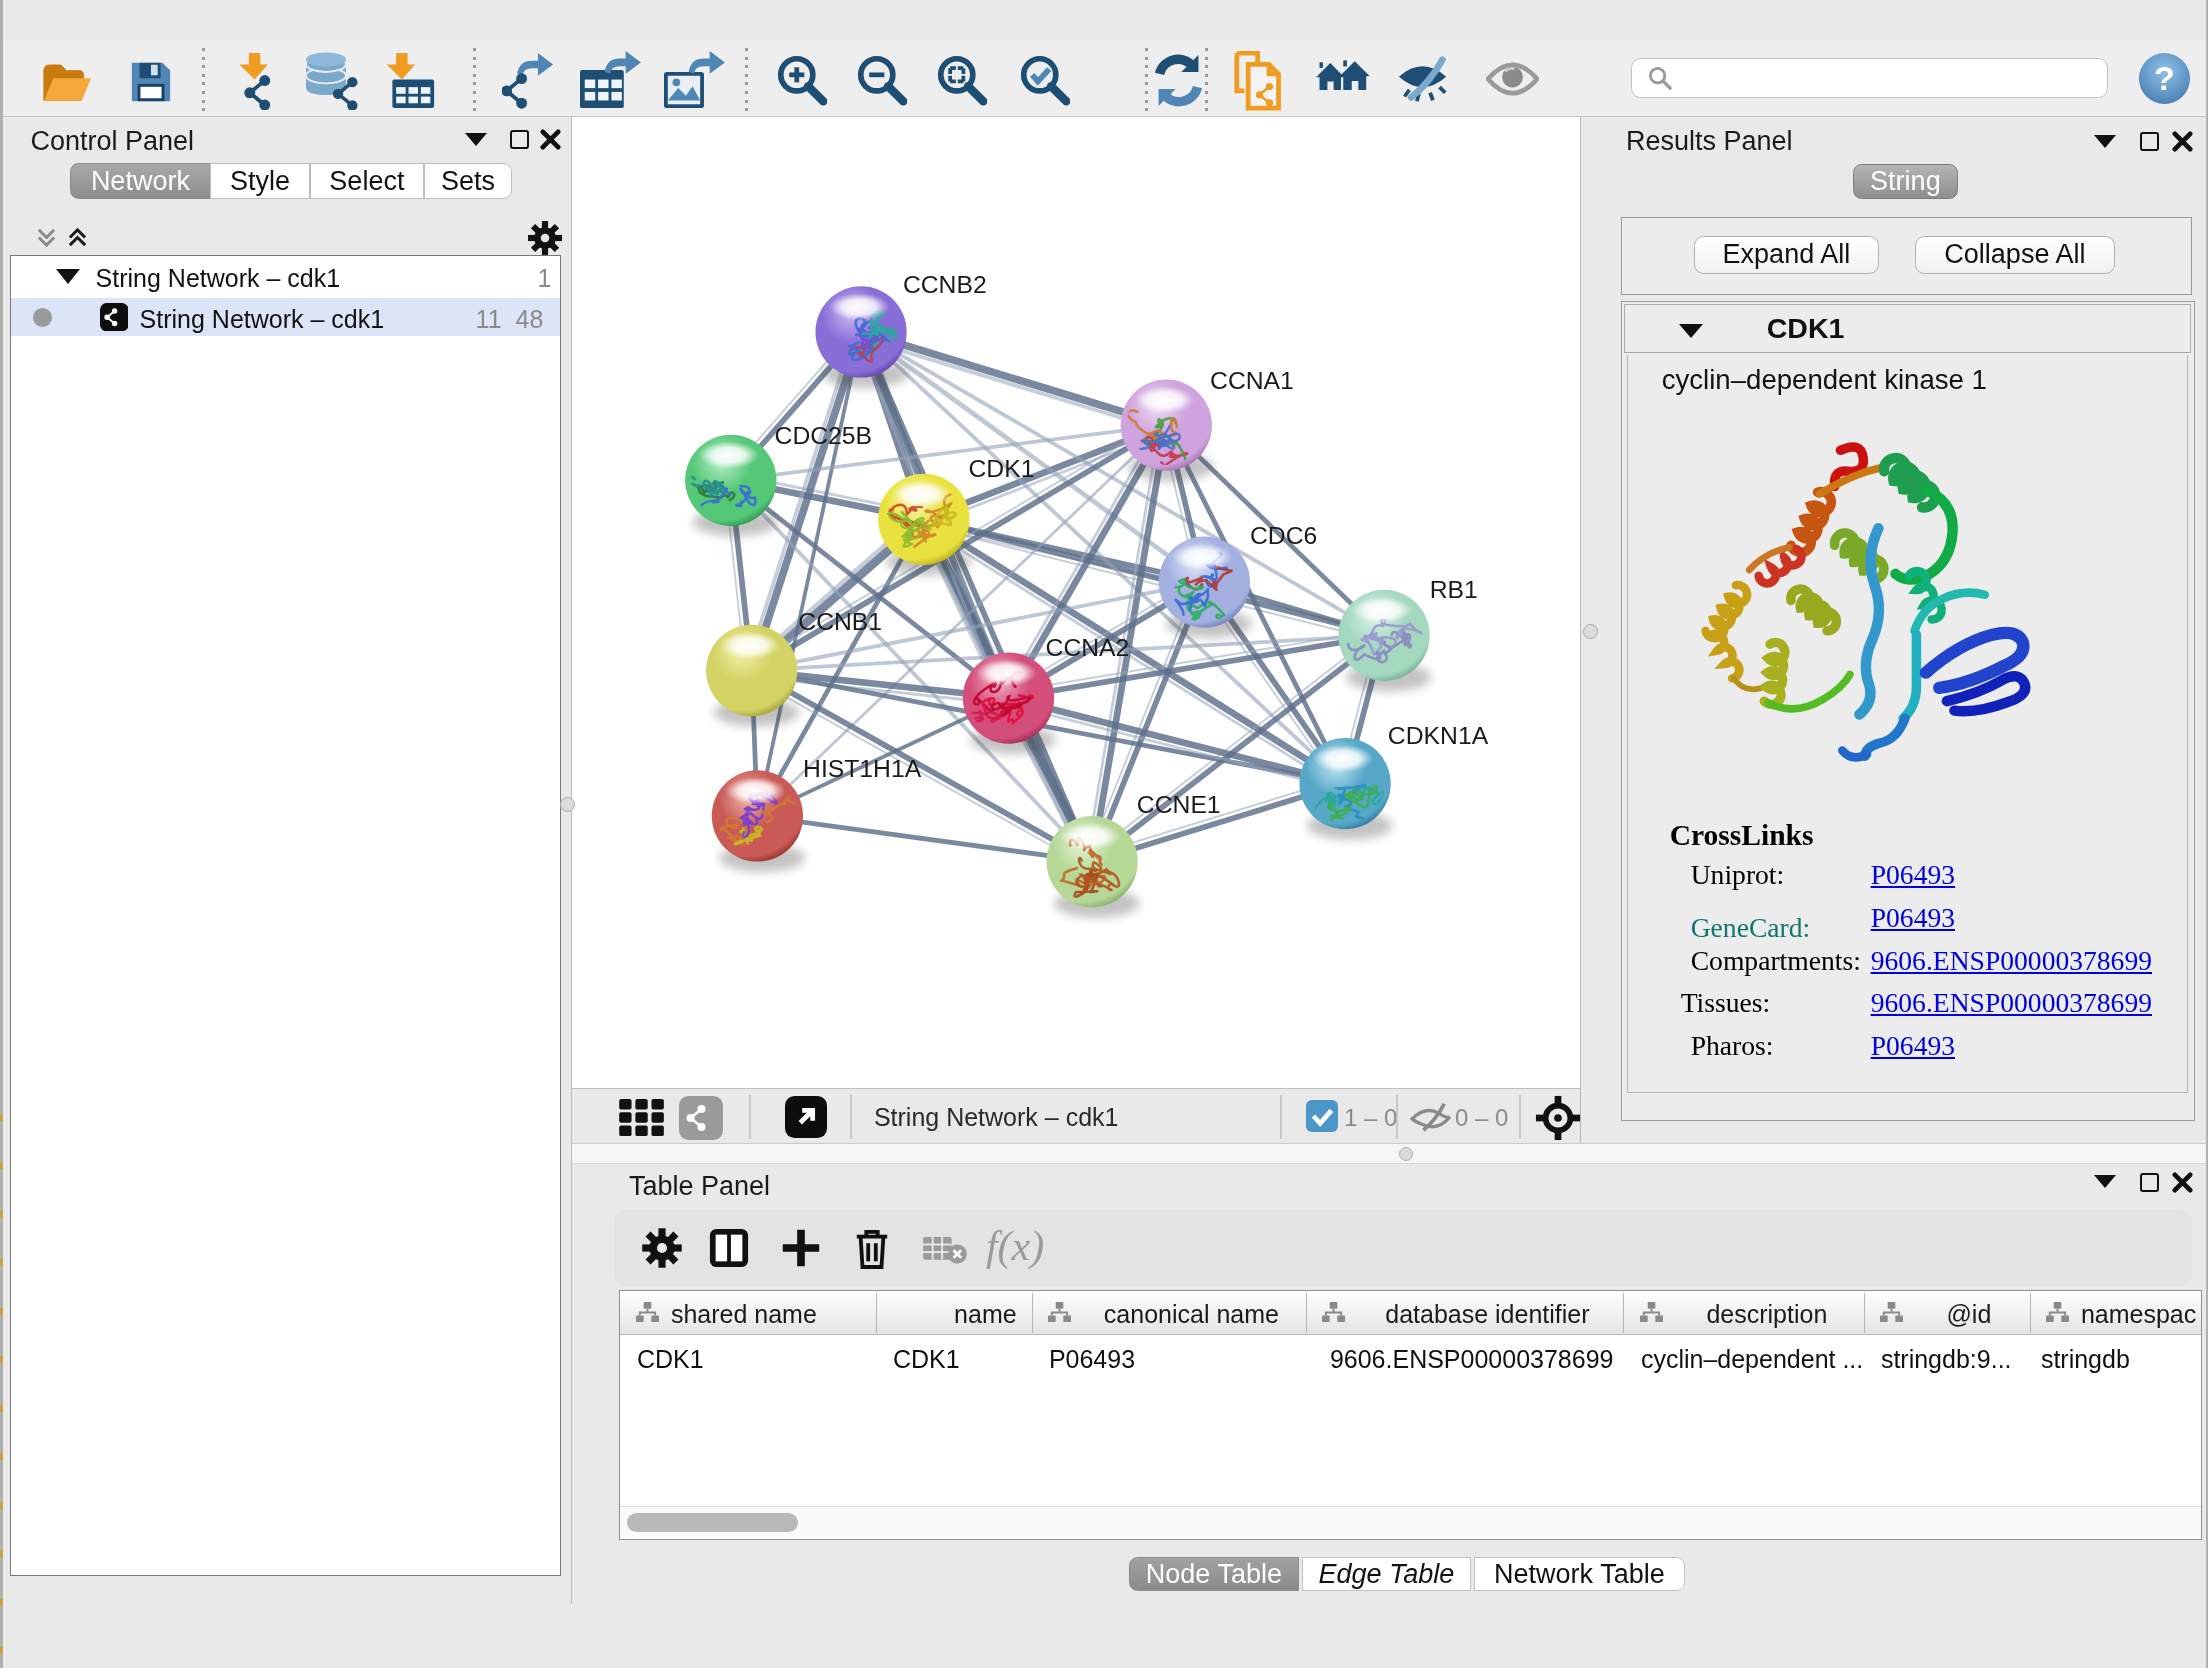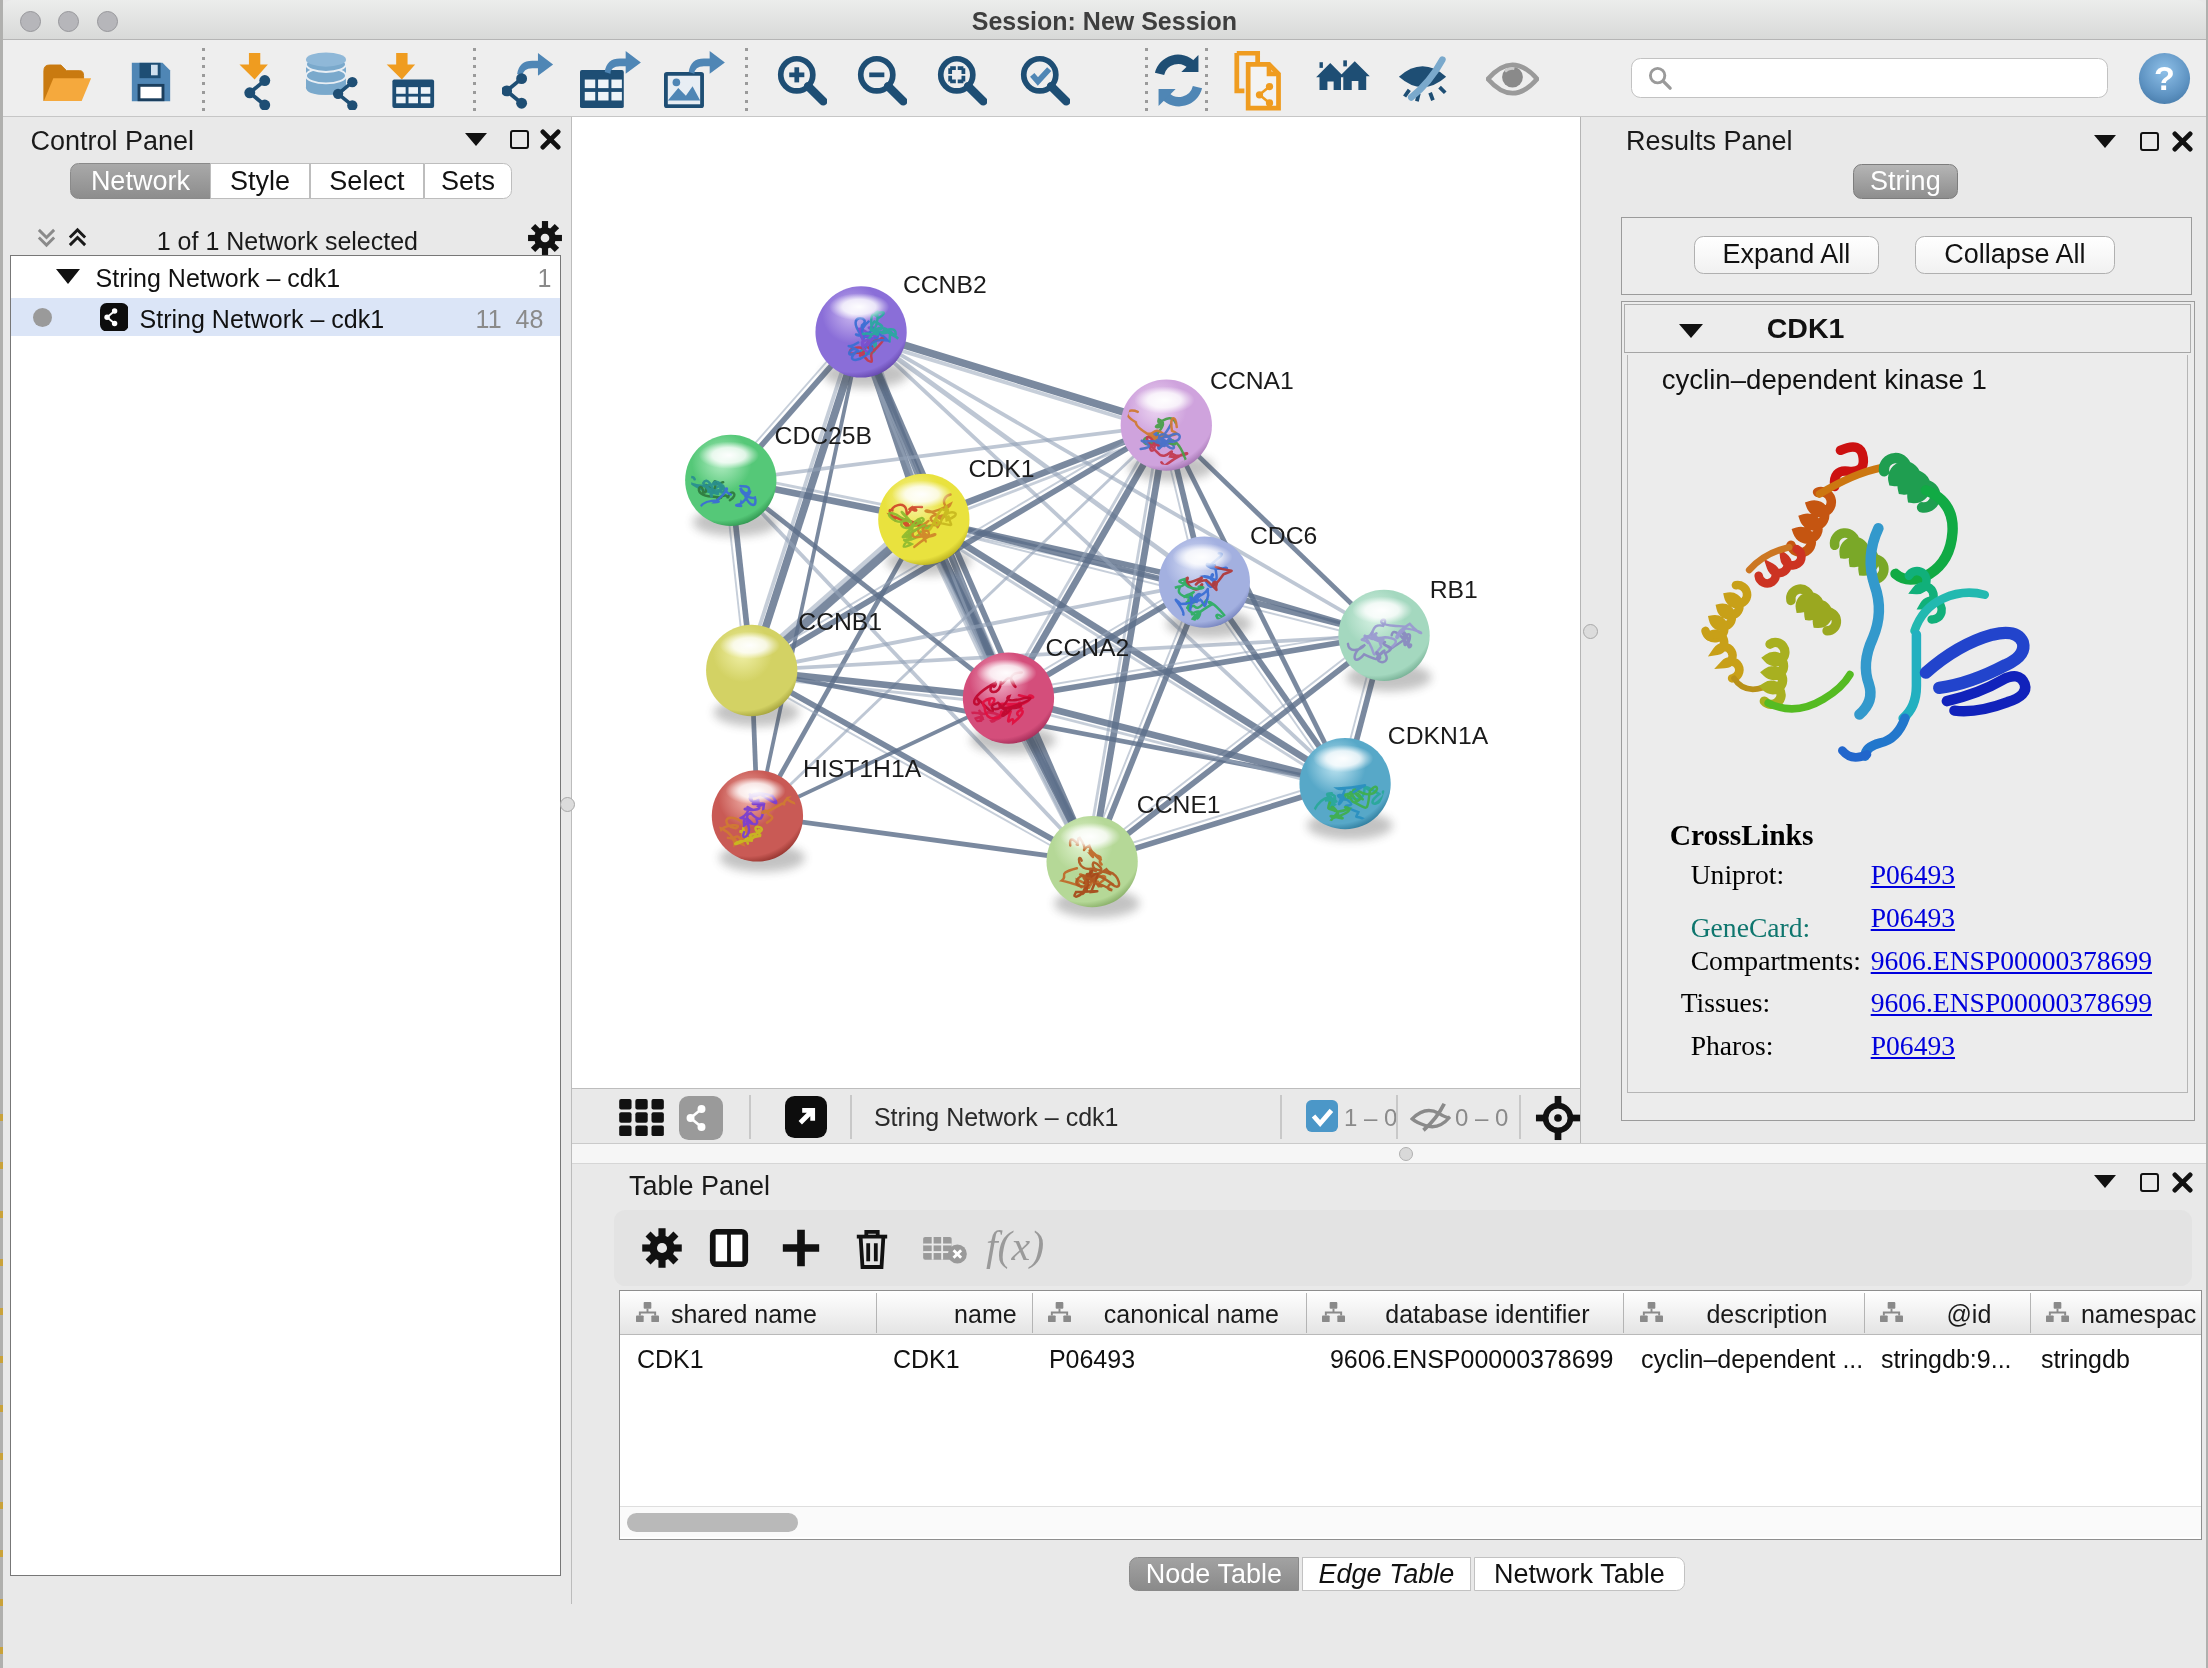--- a/index.html
+++ b/index.html
@@ -32,26 +32,20 @@
 .table{position:absolute;left:47px;top:126px;width:1583px;height:250px;background:#fff;border:1.9px solid #8e8e8e}
 .thead{position:absolute;left:0;top:0;width:100%;height:44px;background:linear-gradient(#ffffff,#e4e4e4);border-bottom:1px solid #b9b9b9}
 .hsep{position:absolute;top:1.9px;width:1px;height:40px;background:#b4b4b4}
 .hlab{position:absolute;top:8.6px;font-size:25px;color:#1a1a1a}
 .cell{position:absolute;top:54px;font-size:25px;color:#111}
 .btab{position:absolute;top:0;height:34px;font-size:27px;text-align:center;border:1px solid #c2c2c2;background:#fff;color:#111;line-height:32px}
 .statusbar{position:absolute;left:0;top:1604px;width:100%;height:65px;background:#ececec;border-top:1.9px solid #d2d2d2}
 .sbtn{position:absolute;background:#f4f4f4;border:1.9px solid #b0b0b0}
 </style></head><body>
 <div class="win">
-<div class="titlebar">
-<div class="tl" style="left:17px"></div>
-<div class="tl" style="left:55px"></div>
-<div class="tl" style="left:94px"></div>
-<div class="title">Session: New Session</div>
-    </div>
 <div class="toolbar">
 <div class="tsep" style="left:199px"></div>
 <div class="tsep" style="left:470px"></div>
 <div class="tsep" style="left:742px"></div>
 <div class="tsep" style="left:1142px"></div>
 <div class="tsep" style="left:1202px"></div>
 <div class="abs" style="left:39px;top:19px"><svg width="51" height="46" viewBox="0 0 54 48">
 <path d="M2,44 L2,12 Q2,6 8,6 L20,6 L26,12 L40,12 Q44,12 44,17 L44,22" fill="#c97a10" stroke="#c97a10"></path>
 <path d="M2,44 L12,20 L52,20 L42,44 Z" fill="#f5a93d"></path>
         </svg></div>
@@ -221,21 +215,20 @@
 <div class="tab" style="left:207px;width:100px;">Style</div>
 <div class="tab" style="left:307px;width:114px;">Select</div>
 <div class="tab" style="left:421px;width:88px;border-radius:0 8.6px 8.6px 0;">Sets</div>
 </div>
 <div class="abs" style="left:33px;top:110px"><svg width="21" height="21" viewBox="0 0 22 22">
           <path d="M3,3 l8,8 8,-8 M3,11 l8,8 8,-8" stroke="#8a8a8a" stroke-width="3" fill="none"></path>
         </svg></div>
 <div class="abs" style="left:64px;top:110px"><svg width="21" height="21" viewBox="0 0 22 22">
           <path d="M3,11 l8,-8 8,8 M3,19 l8,-8 8,8" stroke="#1a1a1a" stroke-width="3" fill="none"></path>
         </svg></div>
-<div class="abs" style="left:0;top:110px;width:569px;text-align:center;font-size:25px;color:#1a1a1a">1 of 1 Network selected</div>
 <div class="abs" style="left:524px;top:103px"><svg width="36" height="36" viewBox="0 0 38 38">
           <circle cx="19.0" cy="19.0" r="11.4" fill="#111111"></circle>
           <line x1="28.9" y1="19.0" x2="36.9" y2="19.0" stroke="#111111" stroke-width="6.5"></line>
           <line x1="26.0" y1="26.0" x2="31.6" y2="31.6" stroke="#111111" stroke-width="6.5"></line>
           <line x1="19.0" y1="28.9" x2="19.0" y2="36.9" stroke="#111111" stroke-width="6.5"></line>
           <line x1="12.0" y1="26.0" x2="6.4" y2="31.6" stroke="#111111" stroke-width="6.5"></line>
           <line x1="9.1" y1="19.0" x2="1.1" y2="19.0" stroke="#111111" stroke-width="6.5"></line>
           <line x1="12.0" y1="12.0" x2="6.4" y2="6.4" stroke="#111111" stroke-width="6.5"></line>
           <line x1="19.0" y1="9.1" x2="19.0" y2="1.1" stroke="#111111" stroke-width="6.5"></line>
           <line x1="26.0" y1="12.0" x2="31.6" y2="6.4" stroke="#111111" stroke-width="6.5"></line>

